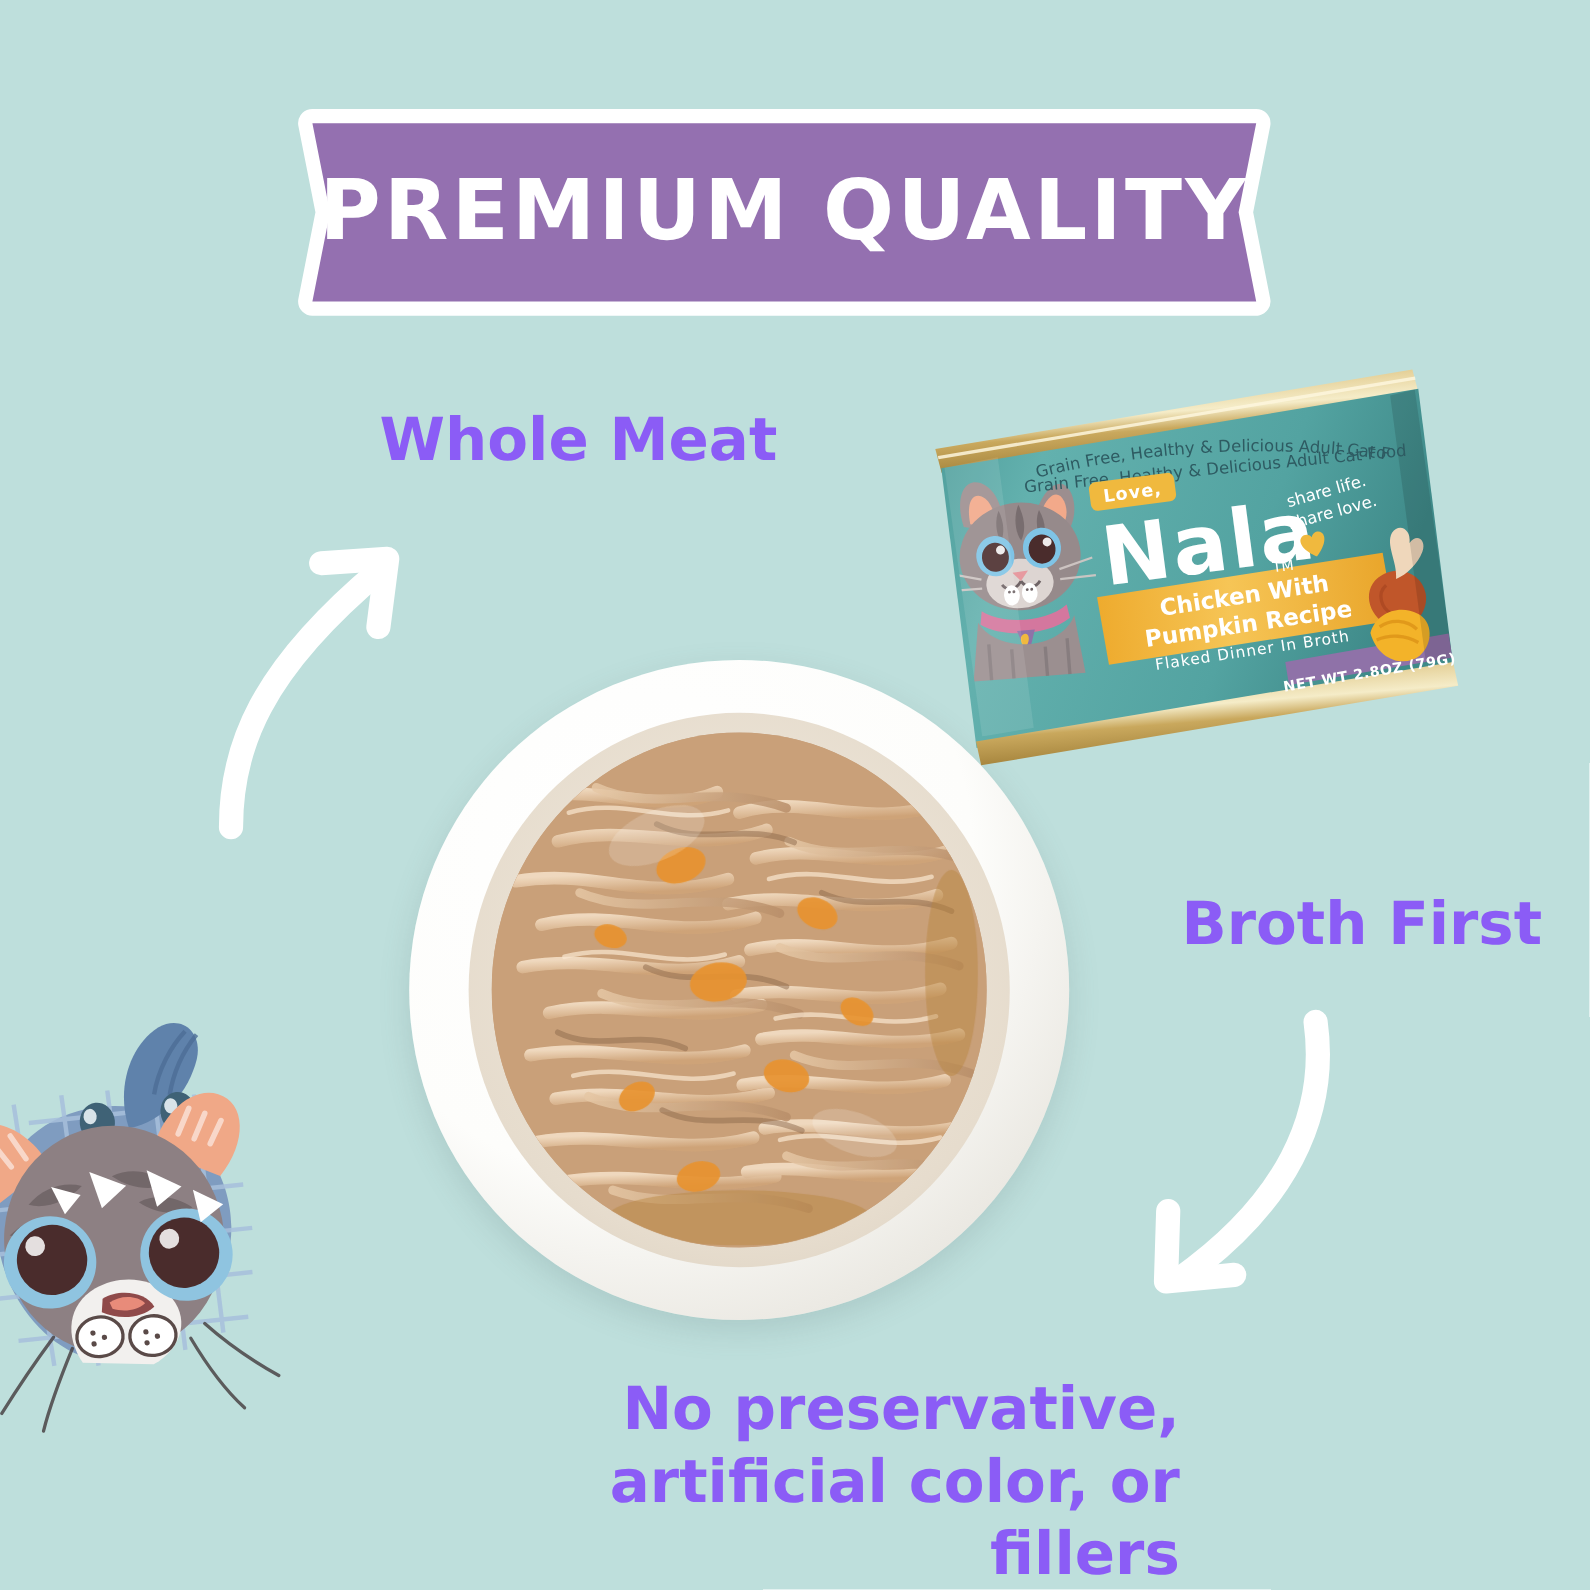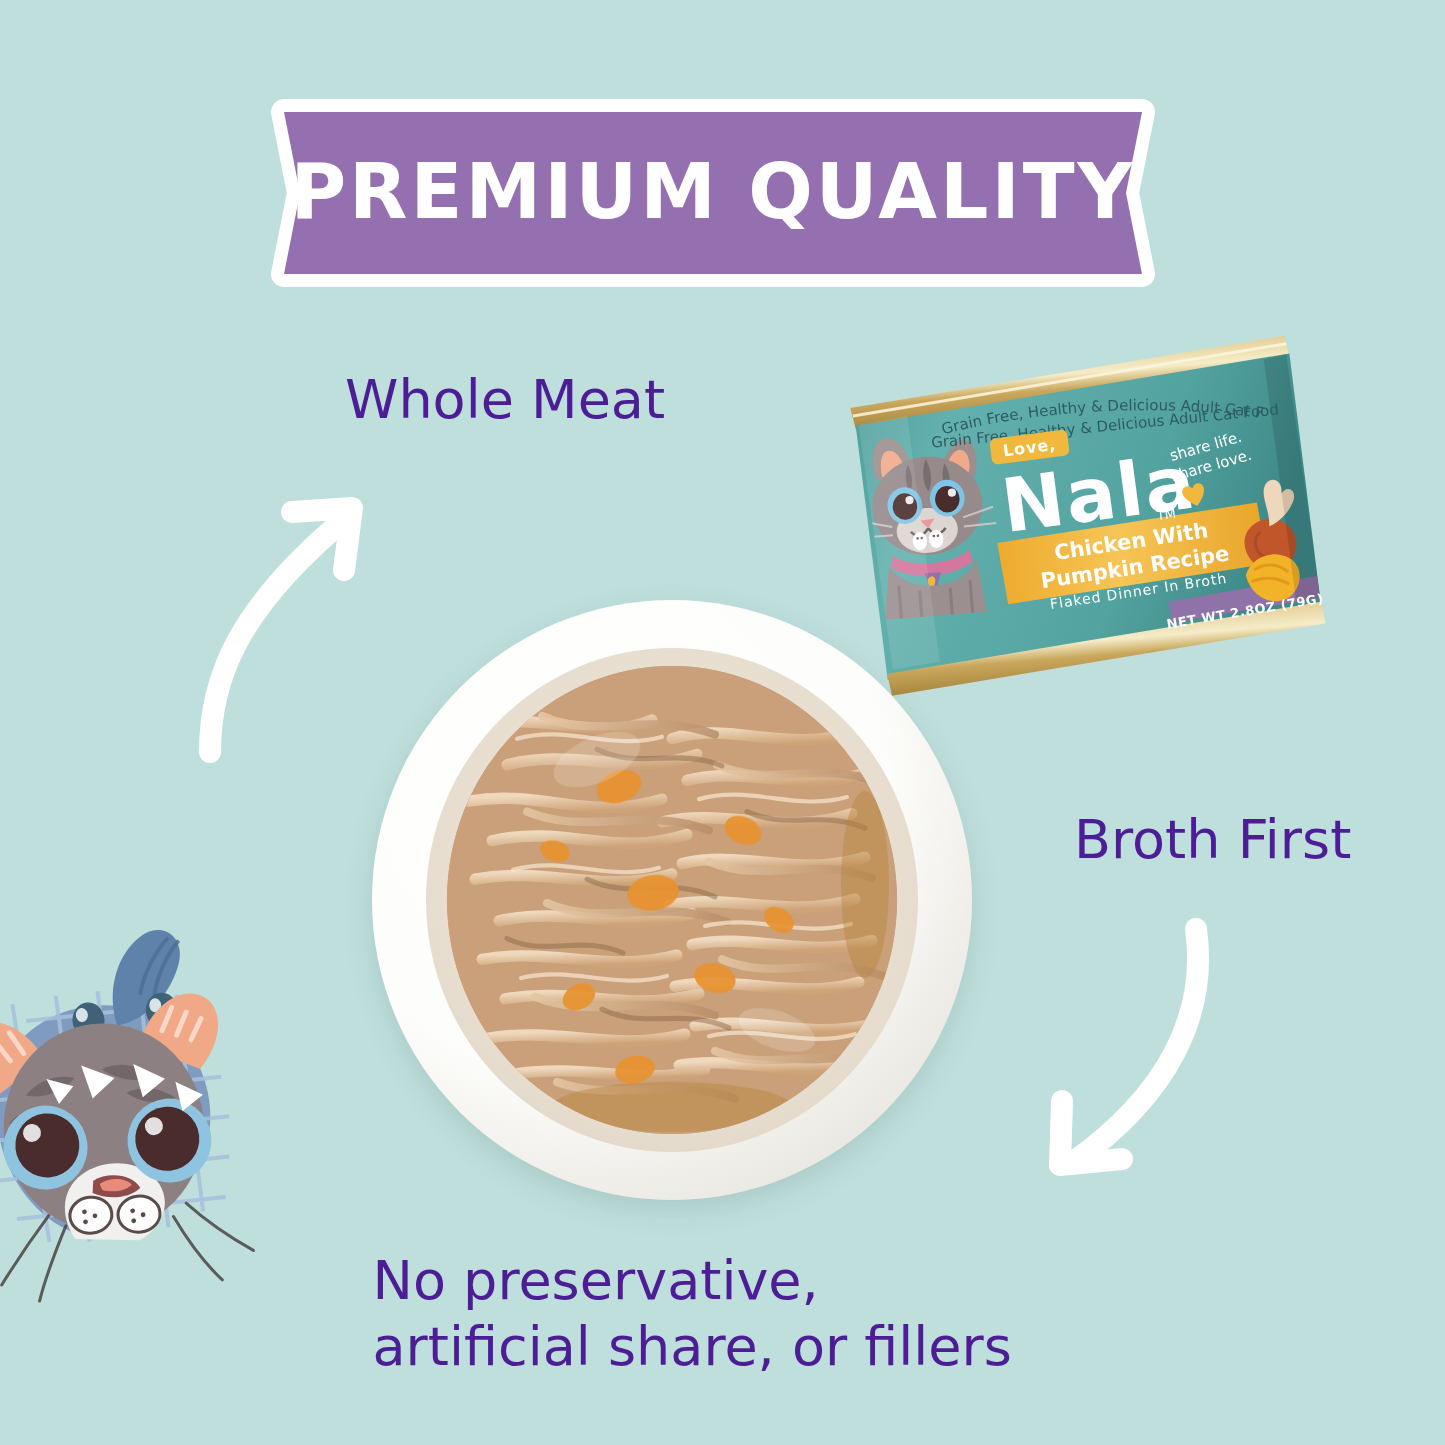--- a/index.html
+++ b/index.html
@@ -44,35 +44,35 @@
     font-weight: 700;
     letter-spacing: 3px;
     font-family: "DejaVu Sans", sans-serif;
     text-transform: uppercase;
     white-space: nowrap;
   }
 
   
   .feature {
     position: absolute;
-    color: #4c1d95;
+    color: #8b5cf6;
     font-size: 54px;
-    font-weight: 400;
+    font-weight: 700;
     font-family: "DejaVu Sans", sans-serif;
     white-space: nowrap;
     line-height: 1.18;
   }
   #feat-whole-meat { left: 345px; top: 368px; }
   #feat-grain-free { left: 52px;  top: 808px; }
   #feat-meat-first { left: 1074px; top: 808px; }
   #feat-no-preservative {
     left: 50%;
     top: 1248px;
     transform: translateX(-50%);
-    text-align: left;
+    text-align: right;
     white-space: normal;
     width: 700px;
     line-height: 1.22;
   }
 
   
   .arrow { position: absolute; }
   #arrow-up   { left: 168px;  top: 470px; }
   #arrow-down { left: 1018px; top: 895px; }
 
@@ -143,21 +143,21 @@
     <div class="banner-label">Premium Quality</div>
   </div>
 
   <div class="feature" id="feat-whole-meat">Whole Meat</div>
 
 
   <div class="feature" id="feat-meat-first">Broth First</div>
 
   <div class="feature" id="feat-no-preservative">
     <span>No preservative,</span><br>
-    <span>artificial share, or fillers</span>
+    <span>artificial color, or fillers</span>
   </div>
 
   <svg class="arrow" id="arrow-up" width="230" height="300" viewBox="0 0 230 300">
     <path d="M42,282 C42,210 68,140 178,48" stroke="#ffffff" stroke-width="22" fill="none" stroke-linecap="round"></path>
     <path d="M124,42 L184,38 L176,100" stroke="#ffffff" stroke-width="22" fill="none" stroke-linecap="round" stroke-linejoin="round"></path>
   </svg>
 
   <svg class="arrow" id="arrow-down" width="230" height="300" viewBox="0 0 230 300">
     <path d="M178,34 C190,120 150,200 54,268" stroke="#ffffff" stroke-width="22" fill="none" stroke-linecap="round"></path>
     <path d="M44,206 L42,270 L104,264" stroke="#ffffff" stroke-width="22" fill="none" stroke-linecap="round" stroke-linejoin="round"></path>

